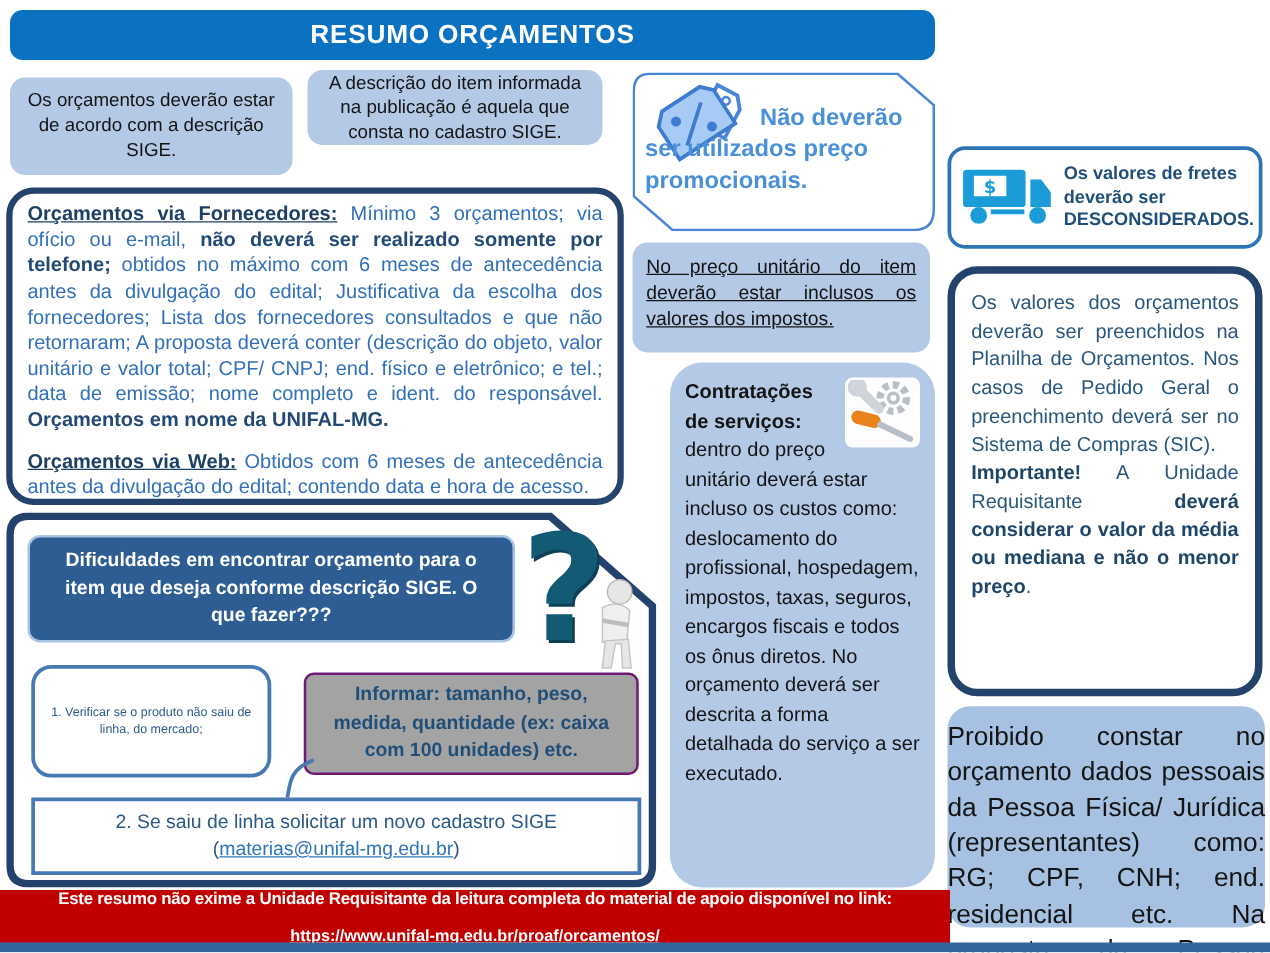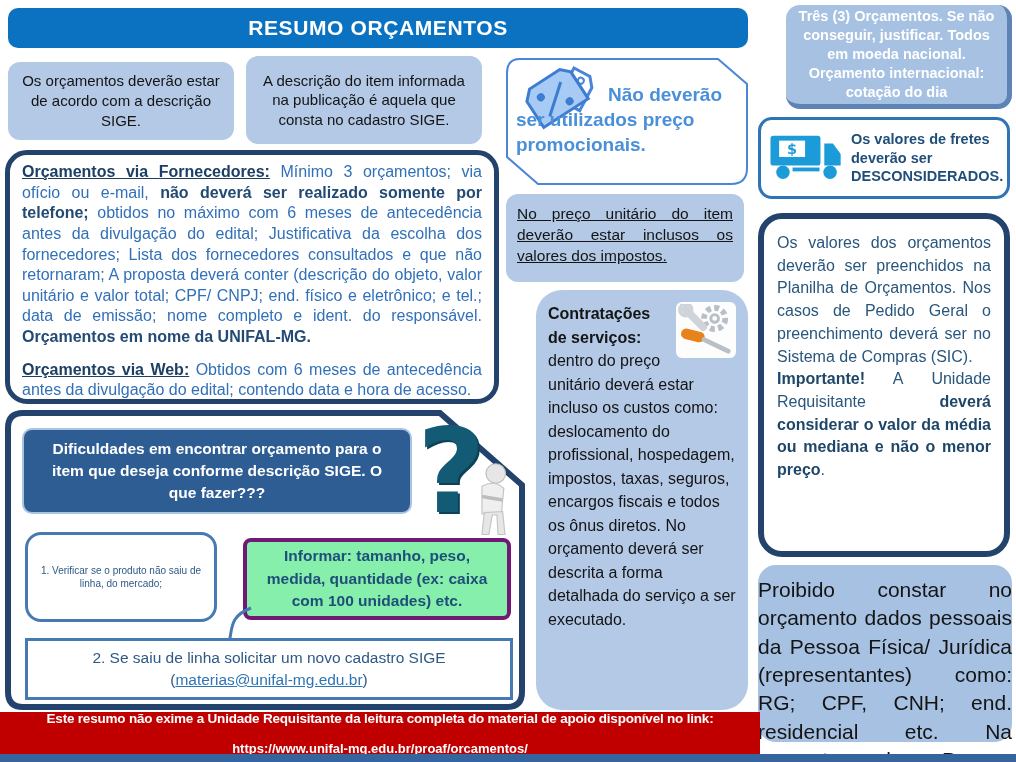--- a/index.html
+++ b/index.html
@@ -15,21 +15,21 @@
   
   .note-tr{left:786px;top:5px;width:226px;height:104px;background:#a6c1e2;border-radius:14px;
            border-right:5px solid #5d84b4;border-bottom:5px solid #5d84b4;
            color:#fff;font-weight:bold;font-size:14.5px;line-height:1.32;text-align:center;
            display:flex;align-items:center;justify-content:center;padding:4px 8px;}
 
   
   .lblue{background:#b3c9e6;border-radius:12px;color:#141414;display:flex;align-items:center;
          justify-content:center;text-align:center;}
   .sige1{left:8px;top:62px;width:226px;height:78px;font-size:15px;line-height:1.35;padding:4px 12px;}
-  .sige2{left:246px;top:56px;width:236px;height:88px;font-size:15px;line-height:1.3;padding:4px 10px;}
+  .sige2{left:246px;top:56px;width:236px;height:60px;font-size:15px;line-height:1.3;padding:4px 10px;}
 
   
   .forn{left:5px;top:150px;width:494px;height:254px;background:#fff;border:5px solid #24436c;
         border-radius:22px;padding:7px 12px;color:#3170b8;font-size:16px;line-height:1.29;
         text-align:justify;}
   .forn p{margin:0 0 12px 0;}
   .forn p:last-child{margin:0;}
   .hd{font-weight:bold;text-decoration:underline;color:#1c3f63;}
   .bn{font-weight:bold;color:#224a74;}
 
@@ -77,22 +77,22 @@
            border:2px solid #a9c4e3;border-radius:10px;color:#fff;font-weight:bold;font-size:15.5px;
            line-height:1.42;text-align:center;display:flex;align-items:center;justify-content:center;
            padding:4px 14px;box-sizing:border-box;}
   .qmark{position:absolute;left:412px;top:-8px;font-size:118px;font-weight:bold;color:#135a74;
          font-family:"DejaVu Sans",sans-serif;text-shadow:2px 2px 0 #0d4156;}
   .qperson{position:absolute;left:462px;top:52px;}
   .qstep1{position:absolute;left:20px;top:122px;width:192px;height:90px;background:#fff;
           border:3px solid #4779b3;border-radius:16px;color:#2d5986;font-size:10px;line-height:1.35;
           text-align:center;display:flex;align-items:center;justify-content:center;padding:16px 8px;
           box-sizing:border-box;}
-  .qinformar{position:absolute;left:238px;top:128px;width:268px;height:82px;background:#86efac;
-          border:4px solid #701a75;border-radius:8px;color:#1f4e79;font-weight:bold;font-size:15.5px;
+  .qinformar{position:absolute;left:238px;top:128px;width:268px;height:82px;background:#a3a3a3;
+          border:2px solid #701a75;border-radius:8px;color:#1f4e79;font-weight:bold;font-size:15.5px;
           line-height:1.45;text-align:center;display:flex;align-items:center;justify-content:center;
           padding:4px 8px;box-sizing:border-box;}
   .qcallout{position:absolute;left:206px;top:196px;}
   .qstep2{position:absolute;left:20px;top:228px;width:488px;height:62px;background:#fff;
           border:3px solid #4779b3;border-radius:0;color:#2d5986;font-size:15.5px;line-height:1.45;
           text-align:center;display:flex;flex-direction:column;align-items:center;justify-content:center;
           box-sizing:border-box;}
   .email-link{color:#2e75b6;text-decoration:underline;cursor:pointer;}
 
   
@@ -104,23 +104,20 @@
 </style>
 </head>
 <body>
 
 <div class="stage">
 
   <div class="abs title-bar">
     <span>RESUMO ORÇAMENTOS</span>
   </div>
 
-  <div class="abs note-tr">
-    <span>Três (3) Orçamentos. Se não conseguir, justificar. Todos em moeda nacional. Orçamento internacional: cotação do dia</span>
-  </div>
 
   <div class="abs lblue sige1">
     <span>Os orçamentos deverão estar de acordo com a descrição SIGE.</span>
   </div>
   <div class="abs lblue sige2">
     <span>A descrição do item informada na publicação é aquela que consta no cadastro SIGE.</span>
   </div>
 
   <div class="abs forn">
     <p><span class="hd">Orçamentos via Fornecedores:</span><span>  Mínimo 3 orçamentos; via ofício ou e-mail, </span><span class="bn">não deverá ser realizado somente por telefone;</span><span>  obtidos no máximo com 6 meses de antecedência antes da divulgação do edital; Justificativa da escolha dos fornecedores; Lista dos fornecedores consultados e que não retornaram; A proposta deverá conter (descrição do objeto, valor unitário e valor total; CPF/ CNPJ; end. físico e eletrônico; e tel.; data de emissão; nome completo e ident. do responsável. </span><span class="bn">Orçamentos em nome da UNIFAL-MG.</span></p>

